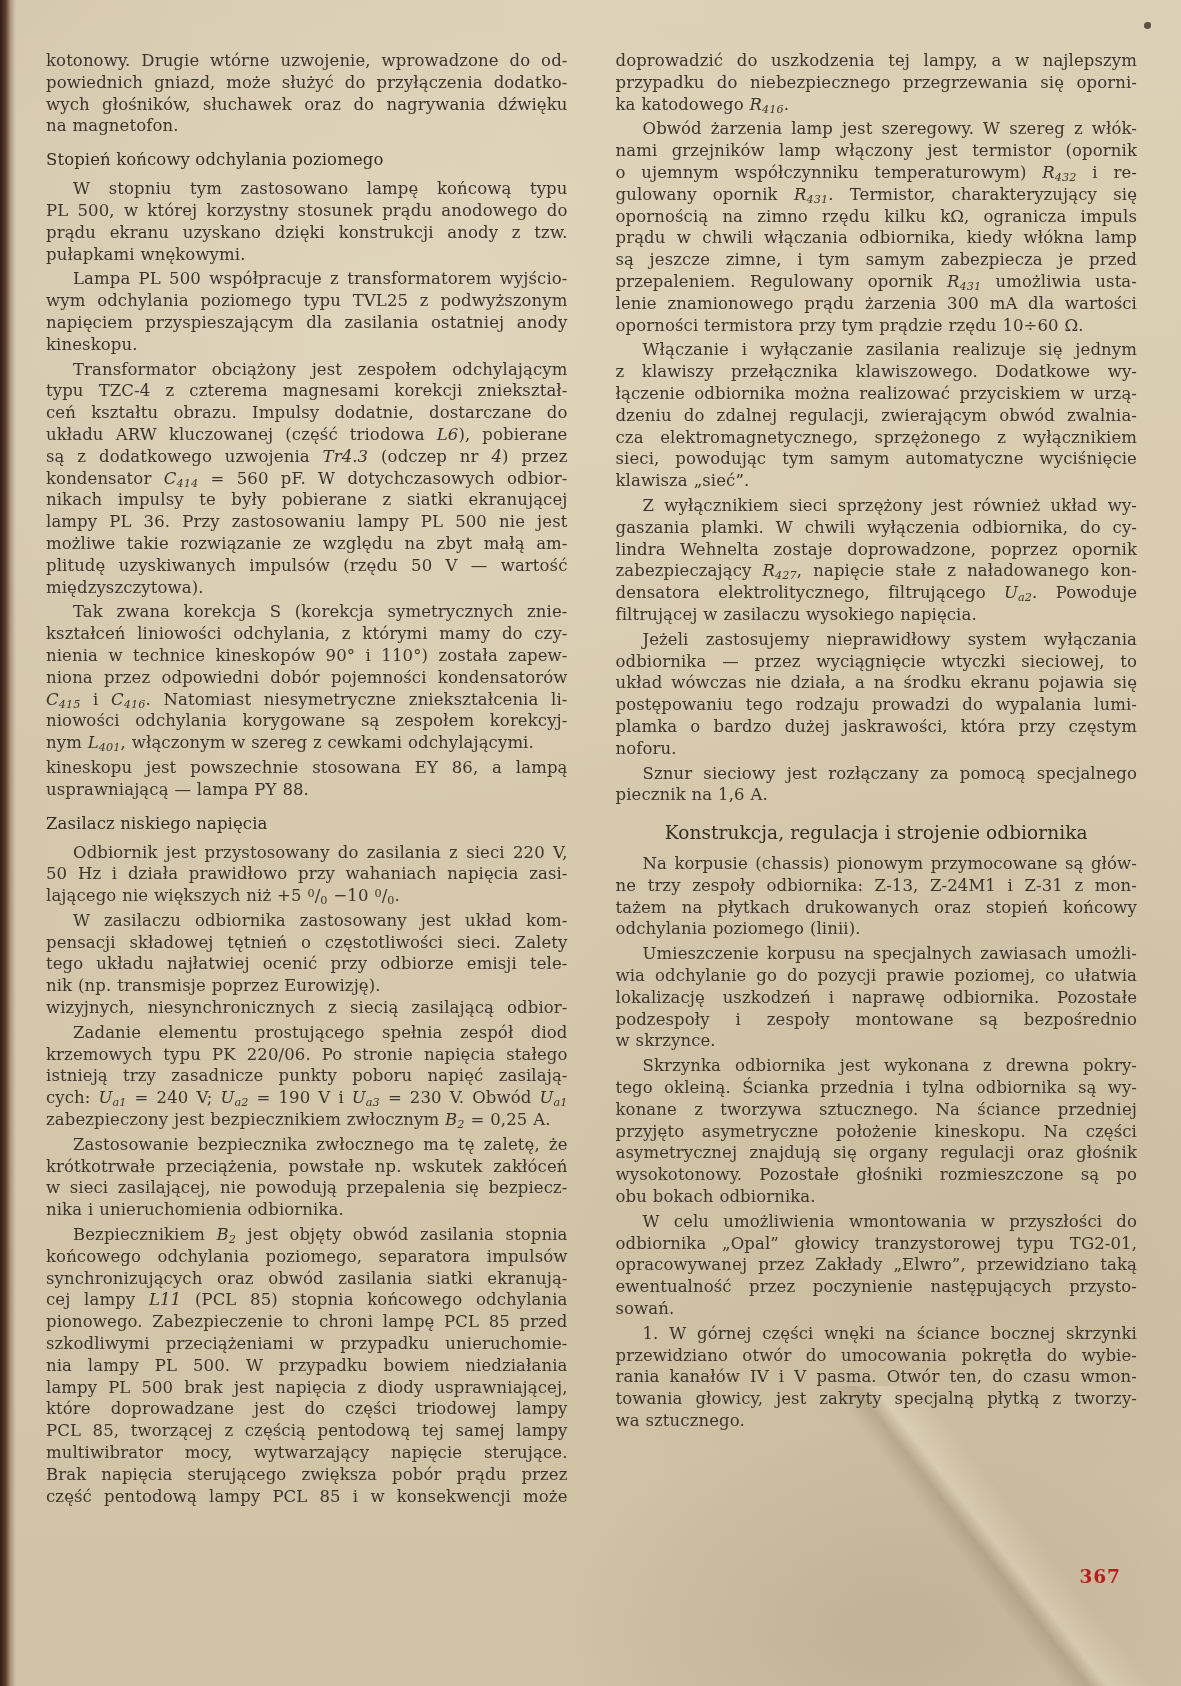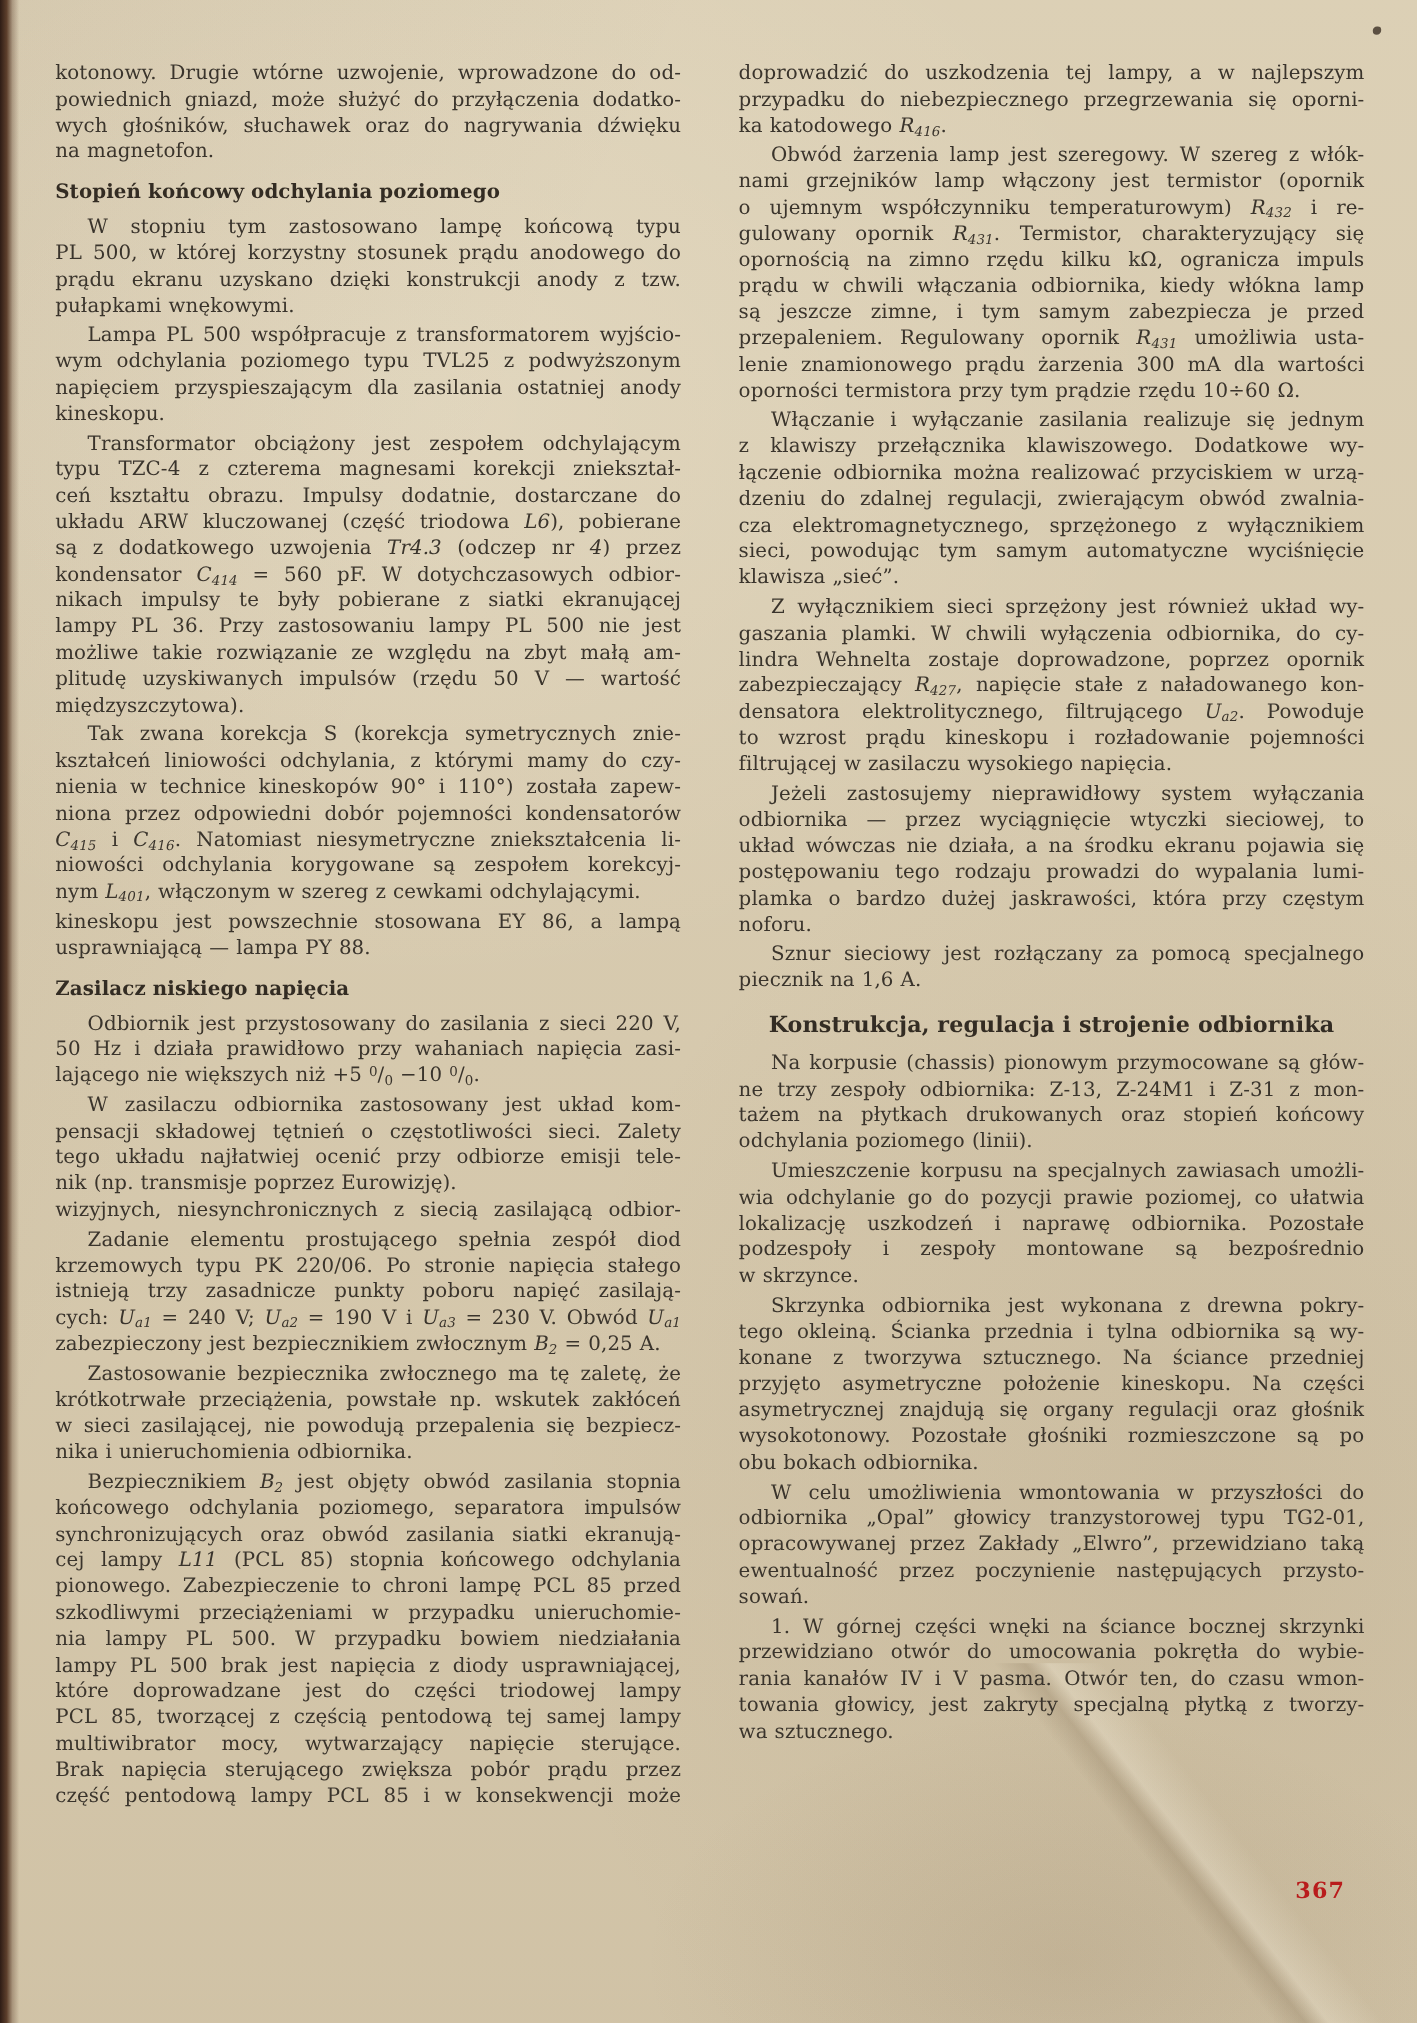--- a/index.html
+++ b/index.html
@@ -38,21 +38,21 @@
   .col{flex:1 1 0;min-width:0;}
   .para{margin:0 0 3px 0;}
   .ln{
     line-height:21.8px;height:21.8px;overflow:hidden;
     text-align:justify;text-align-last:justify;
     word-spacing:.5px;
   }
   .ln.last{text-align-last:left;}
   .ln.ind{text-indent:27px;}
   .sect-h{
-    font-weight:bold;color:#332c23;line-height:22px;
+    font-weight:normal;color:#332c23;line-height:22px;
     margin:12px 0 7px 0;
   }
   .sect-h.center{text-align:center;font-size:18.5px;margin:16px 0 9px 0;}
   sub{font-size:68%;vertical-align:-0.28em;line-height:0;}
   sup{font-size:68%;vertical-align:0.35em;line-height:0;}
   i{font-style:italic;}
   .page-number{
     position:absolute;top:1566px;right:60px;
     font-weight:bold;font-size:18.5px;color:#b91c1c;letter-spacing:1px;
   }
@@ -180,21 +180,20 @@
         <div class="ln">cza elektromagnetycznego, sprzężonego z wyłącznikiem</div>
         <div class="ln">sieci, powodując tym samym automatyczne wyciśnięcie</div>
         <div class="ln last">klawisza „sieć”.</div>
       </div>
       <div class="para">
         <div class="ln ind">Z wyłącznikiem sieci sprzężony jest również układ wy-</div>
         <div class="ln">gaszania plamki. W chwili wyłączenia odbiornika, do cy-</div>
         <div class="ln">lindra Wehnelta zostaje doprowadzone, poprzez opornik</div>
         <div class="ln">zabezpieczający <i>R<sub>427</sub></i>, napięcie stałe z naładowanego kon-</div>
         <div class="ln">densatora elektrolitycznego, filtrującego <i>U<sub>a2</sub></i>. Powoduje</div>
-        <div class="ln">to wzrost prądu kineskopu i rozładowanie pojemności</div>
         <div class="ln last">filtrującej w zasilaczu wysokiego napięcia.</div>
       </div>
       <div class="para">
         <div class="ln ind">Jeżeli zastosujemy nieprawidłowy system wyłączania</div>
         <div class="ln">odbiornika — przez wyciągnięcie wtyczki sieciowej, to</div>
         <div class="ln">układ wówczas nie działa, a na środku ekranu pojawia się</div>
         <div class="ln">postępowaniu tego rodzaju prowadzi do wypalania lumi-</div>
         <div class="ln">plamka o bardzo dużej jaskrawości, która przy częstym</div>
         <div class="ln last">noforu.</div>
       </div>

